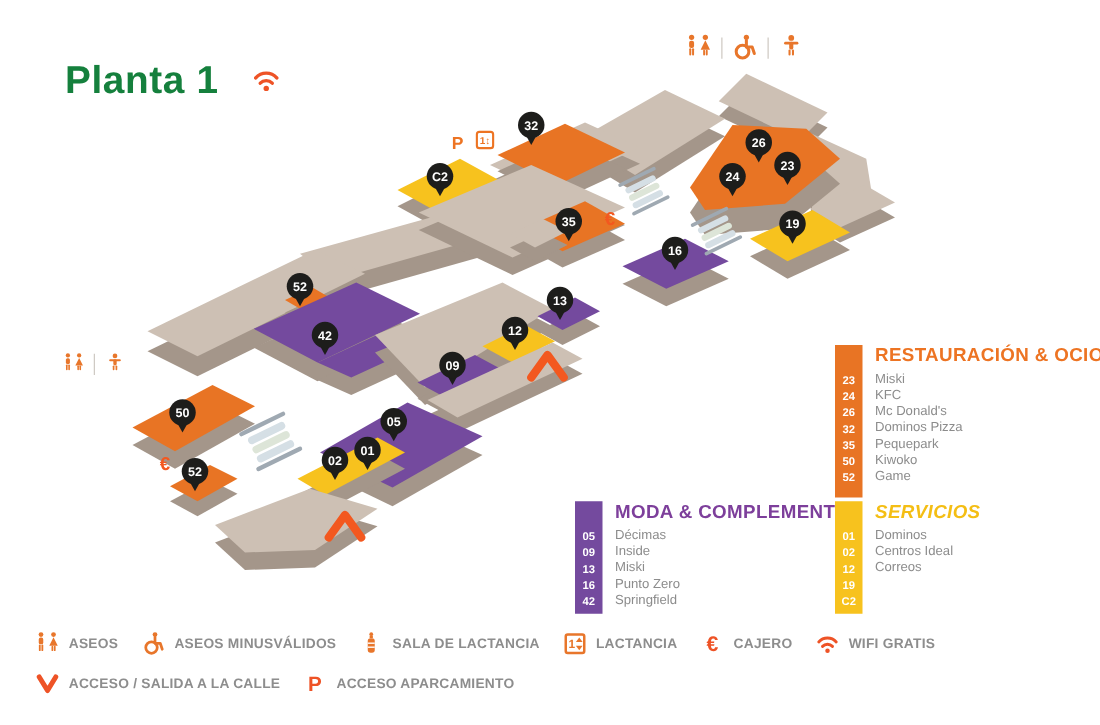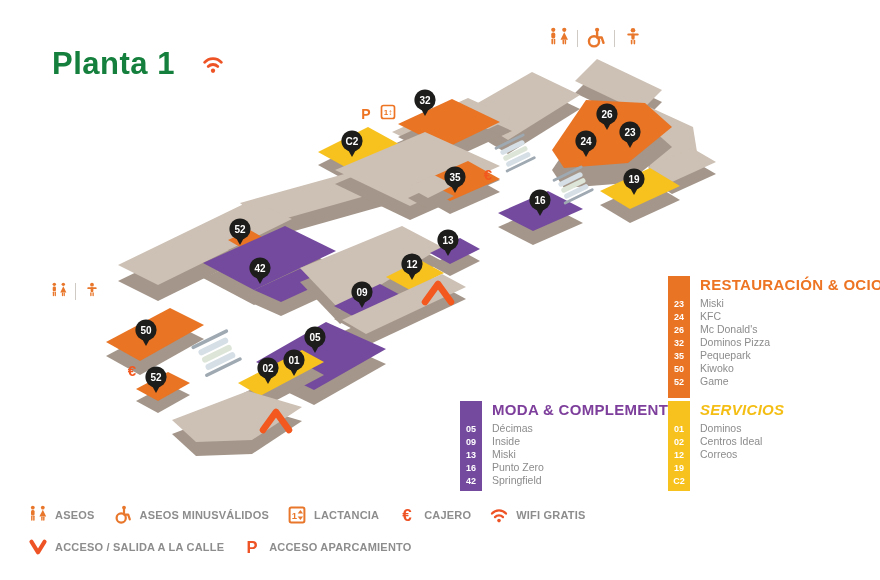--- a/index.html
+++ b/index.html
@@ -372,20 +372,32 @@
             <circle cx="8.2" cy="13" r="4.6" fill="none" stroke="#E8762B" stroke-width="2.2"></circle>
       <circle cx="11" cy="2.6" r="1.9" fill="#E8762B"></circle>
       <path d="M11,4.8 L11,9.6 L15.2,9.6 L16.8,14.4" fill="none" stroke="#E8762B" stroke-width="2.2" stroke-linecap="round" stroke-linejoin="round"></path>
           </svg>
         </span>
           <span class="lbl">ASEOS MINUSVÁLIDOS</span>
       </span>
       <span class="footer-item">
           <span class="ico">
           <svg width="20" height="20" viewBox="0 0 20 20">
+            <circle cx="10" cy="2.3" r="1.5" fill="#E8762B"></circle>
+      <rect x="8.7" y="3.6" width="2.6" height="1.8" fill="#E8762B"></rect>
+      <rect x="7.2" y="5.6" width="5.6" height="11.6" rx="2.2" fill="#E8762B"></rect>
+      <rect x="7.2" y="9" width="5.6" height="1.1" fill="#fff"></rect>
+      <rect x="7.2" y="12.2" width="5.6" height="1.1" fill="#fff"></rect>
+          </svg>
+        </span>
+          <span class="lbl">SALA DE LACTANCIA</span>
+      </span>
+      <span class="footer-item">
+          <span class="ico">
+          <svg width="20" height="20" viewBox="0 0 20 20">
             <rect x="2.6" y="2.6" width="14.8" height="14.8" rx="1.6" fill="none" stroke="#E8762B" stroke-width="2"></rect>
       <text x="7.4" y="13.8" font-size="9.5" font-weight="bold" text-anchor="middle" fill="#E8762B" font-family="Liberation Sans, sans-serif">1</text>
       <polygon points="13.4,4.9 16.1,8.5 10.7,8.5" fill="#E8762B"></polygon>
       <polygon points="10.7,11.5 16.1,11.5 13.4,15.1" fill="#E8762B"></polygon>
           </svg>
         </span>
           <span class="lbl">LACTANCIA</span>
       </span>
       <span class="footer-item">
           <span class="ico">

